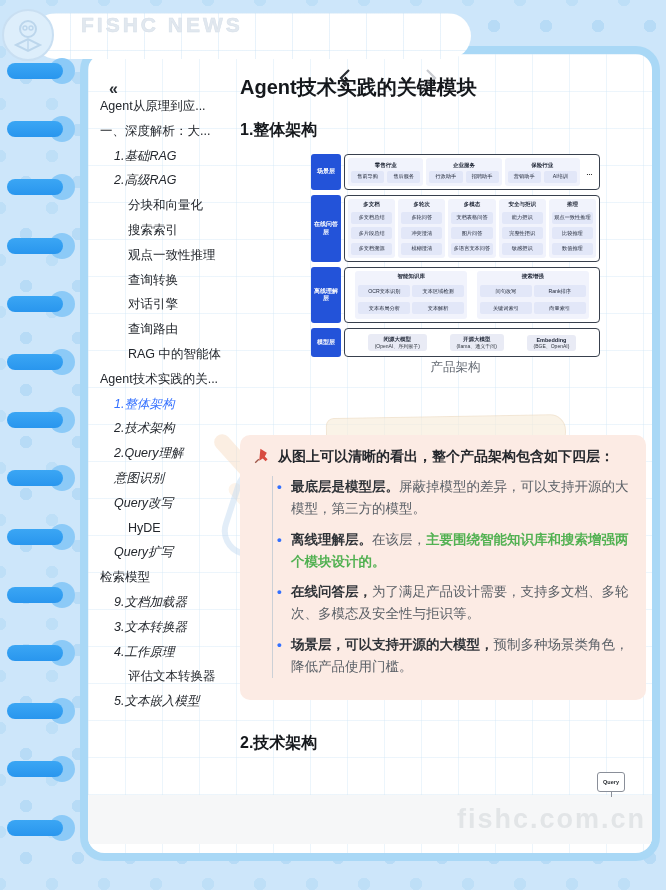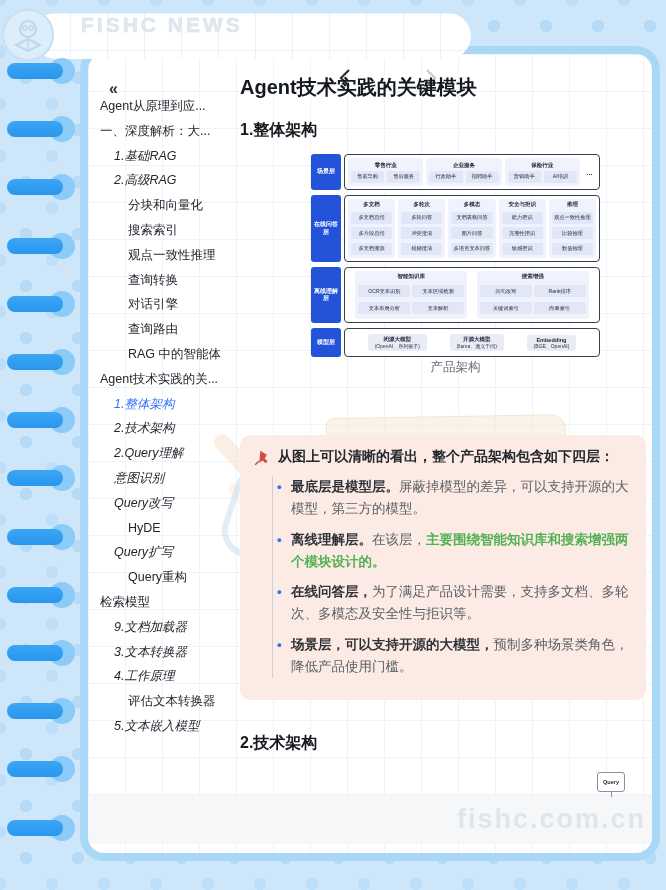--- a/index.html
+++ b/index.html
@@ -118,21 +118,21 @@
   .book3 { left:246px; top:422px; width:232px; height:30px; background:#faf1e2; border:1px solid rgba(214,182,140,.35); border-radius:8px 16px 16px 8px; opacity:.5; }
   .stripe1 { left:104px; top:430px; width:150px; height:16px; background:#f6d9bf; opacity:.45; border-radius:8px; transform:rotate(48deg); }
   .stripe2 { left:118px; top:480px; width:150px; height:13px; background:#f9e3cd; opacity:.4; border-radius:8px; transform:rotate(48deg); }
   .clip1 { left:140px; top:412px; width:52px; height:92px; border:6px solid rgba(190,215,240,.45); border-radius:26px; transform:rotate(18deg); }
 
   
   .callout {
     position:absolute; left:152px; top:381px; width:406px; z-index:2;
     background:#fcebe4; border-radius:10px; padding:11px 14px 13px;
   }
-  .co-head { display:flex; align-items:center; gap:8px; }
+  .co-head { display:flex; align-items:flex-start; gap:8px; }
   .co-head-text { font-size:14px; font-weight:700; color:#25282d; line-height:1.5; }
   .co-list { list-style:none; margin-left:18px; border-left:1px solid #ccd0d6; }
   .co-li { position:relative; padding-left:18px; margin:9px 0; font-size:13.5px; line-height:1.62; }
   .co-li::before { content:"\2022"; position:absolute; left:4px; color:#3370ff; font-weight:700; }
   .seg-bold { font-weight:700; color:#2f3338; }
   .seg-normal { color:#5a6067; }
   .seg-green { color:#52b152; font-weight:700; }
 
   
   .query-node {
@@ -252,21 +252,20 @@
       <div class="sb-item lvl2">查询路由</div>
       <div class="sb-item lvl2">RAG 中的智能体</div>
       <div class="sb-item lvl0">Agent技术实践的关...</div>
       <div class="sb-item lvl1 active">1.整体架构</div>
       <div class="sb-item lvl1">2.技术架构</div>
       <div class="sb-item lvl1">2.Query理解</div>
       <div class="sb-item lvl1">意图识别</div>
       <div class="sb-item lvl1">Query改写</div>
       <div class="sb-item lvl2">HyDE</div>
       <div class="sb-item lvl1">Query扩写</div>
-      <div class="sb-item lvl2">Query重构</div>
       <div class="sb-item lvl0">检索模型</div>
       <div class="sb-item lvl1">9.文档加载器</div>
       <div class="sb-item lvl1">3.文本转换器</div>
       <div class="sb-item lvl1">4.工作原理</div>
       <div class="sb-item lvl2">评估文本转换器</div>
       <div class="sb-item lvl1">5.文本嵌入模型</div>
     </div>
 
   <h1 class="article-title">Agent技术实践的关键模块</h1>
   <h2 class="section-h section-1">1.整体架构</h2>

